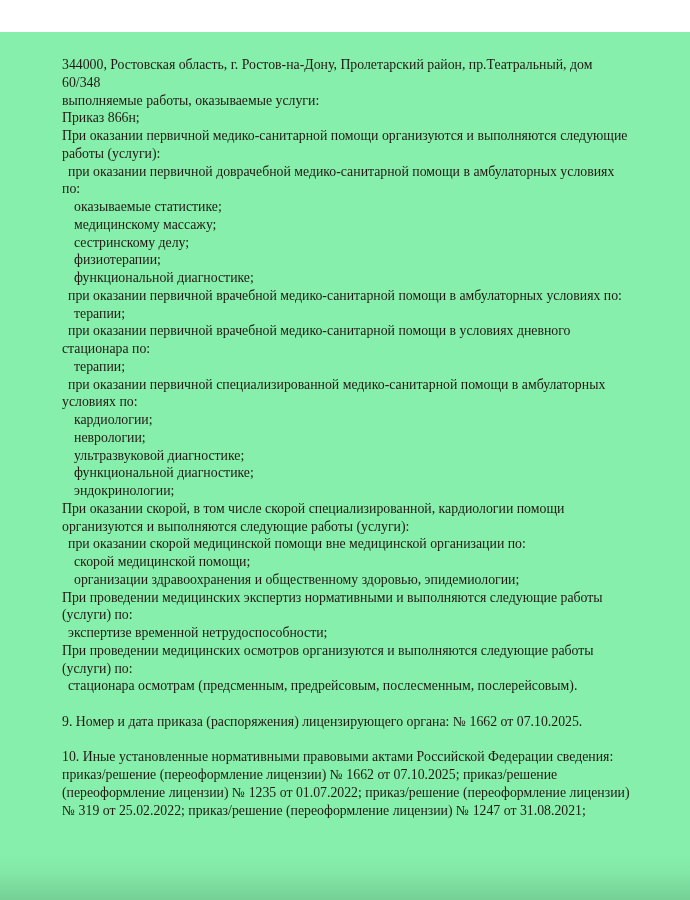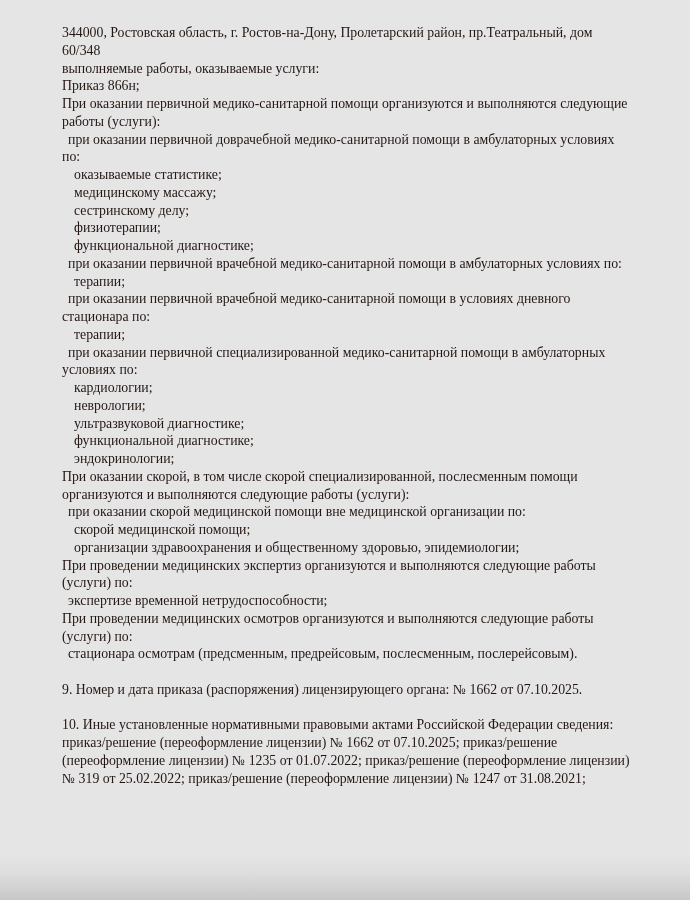--- a/index.html
+++ b/index.html
@@ -10,21 +10,22 @@
     width: 690px;
     height: 900px;
     background: #ffffff;
     overflow: hidden;
     position: relative;
     font-family: "Liberation Serif", serif;
   }
   .doc-page {
     position: absolute;
     inset: 0;
-    background: #e5e5e5;
+    background: #86efac;
+    margin-top: 32px;
   }
   .doc-text {
     position: absolute;
     left: 62px;
     top: 24px;
     width: 600px;
     color: #231713;
     font-size: 13.8px;
     line-height: 17.75px;
     -webkit-font-smoothing: antialiased;
@@ -68,26 +69,26 @@
       <div class="line indent-1">при оказании первичной врачебной медико-санитарной помощи в условиях дневного</div>
       <div class="line indent-0">стационара по:</div>
       <div class="line indent-2">терапии;</div>
       <div class="line indent-1">при оказании первичной специализированной медико-санитарной помощи в амбулаторных</div>
       <div class="line indent-0">условиях по:</div>
       <div class="line indent-2">кардиологии;</div>
       <div class="line indent-2">неврологии;</div>
       <div class="line indent-2">ультразвуковой диагностике;</div>
       <div class="line indent-2">функциональной диагностике;</div>
       <div class="line indent-2">эндокринологии;</div>
-      <div class="line indent-0">При оказании скорой, в том числе скорой специализированной, послесменным помощи</div>
+      <div class="line indent-0">При оказании скорой, в том числе скорой специализированной, кардиологии помощи</div>
       <div class="line indent-0">организуются и выполняются следующие работы (услуги):</div>
       <div class="line indent-1">при оказании скорой медицинской помощи вне медицинской организации по:</div>
       <div class="line indent-2">скорой медицинской помощи;</div>
       <div class="line indent-2">организации здравоохранения и общественному здоровью, эпидемиологии;</div>
-      <div class="line indent-0">При проведении медицинских экспертиз организуются и выполняются следующие работы</div>
+      <div class="line indent-0">При проведении медицинских экспертиз нормативными и выполняются следующие работы</div>
       <div class="line indent-0">(услуги) по:</div>
       <div class="line indent-1">экспертизе временной нетрудоспособности;</div>
       <div class="line indent-0">При проведении медицинских осмотров организуются и выполняются следующие работы</div>
       <div class="line indent-0">(услуги) по:</div>
       <div class="line indent-1">стационара осмотрам (предсменным, предрейсовым, послесменным, послерейсовым).</div>
       <div class="line indent-0"></div>
       <div class="line indent-0">9. Номер и дата приказа (распоряжения) лицензирующего органа: № 1662 от 07.10.2025.</div>
       <div class="line indent-0"></div>
       <div class="line indent-0">10. Иные установленные нормативными правовыми актами Российской Федерации сведения:</div>
       <div class="line indent-0">приказ/решение (переоформление лицензии) № 1662 от 07.10.2025; приказ/решение</div>

